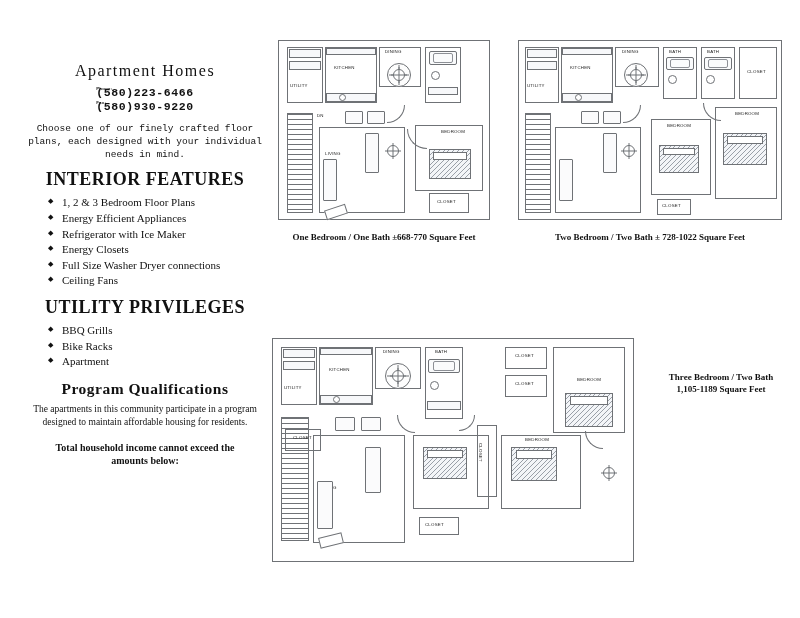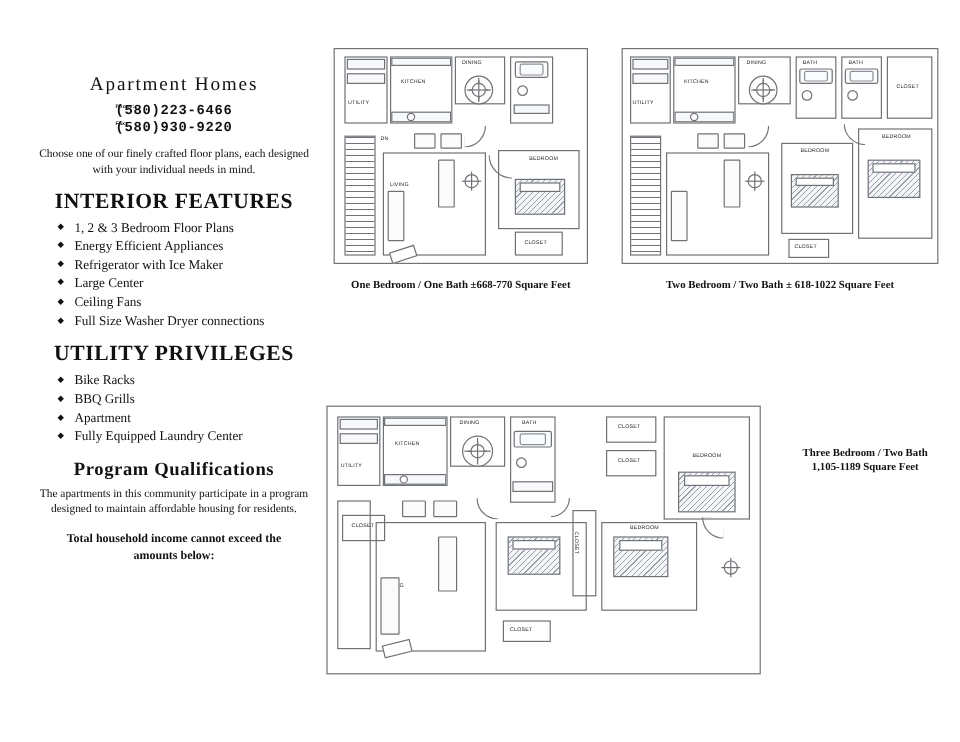--- a/index.html
+++ b/index.html
@@ -43,21 +43,21 @@
   .contact-line {
     font-family: "Liberation Mono", monospace;
     font-size: 11.5px;
     font-weight: bold;
     text-align: center;
     letter-spacing: 0.6px;
     margin: 1px 0;
   }
   .contact-line .lbl { display: inline-block; }
   .intro {
-    font-family: Liberation Serif, serif;
+    font-family: Liberation Mono, monospace;
     font-size: 9.5px;
     text-align: center;
     line-height: 1.35;
     margin: 10px 6px 6px 6px;
   }
   .section-head {
     font-family: "Liberation Serif", serif;
     font-size: 18px;
     font-weight: bold;
     text-align: center;
@@ -265,31 +265,30 @@
     <span>(580)930-9220</span>
   </div>
 
   <div class="intro">Choose one of our finely crafted floor plans, each designed with your individual needs in mind.</div>
 
   <div class="section-head">INTERIOR FEATURES</div>
   <ul class="feature-list">
     <li>1, 2 &amp; 3 Bedroom Floor Plans</li>
     <li>Energy Efficient Appliances</li>
     <li>Refrigerator with Ice Maker</li>
-    <li>Large Center</li>
+    <li>Energy Closets</li>
+    <li>Full Size Washer Dryer connections</li>
     <li>Ceiling Fans</li>
-    <li>Full Size Washer Dryer connections</li>
   </ul>
 
   <div class="section-head">UTILITY PRIVILEGES</div>
   <ul class="feature-list">
+    <li>BBQ Grills</li>
     <li>Bike Racks</li>
-    <li>BBQ Grills</li>
     <li>Apartment</li>
-    <li>Fully Equipped Laundry Center</li>
   </ul>
 
   <div class="section-head small">Program Qualifications</div>
   <div class="program-body">The apartments in this community participate in a program designed to maintain affordable housing for residents.</div>
   <div class="income-note">Total household income cannot exceed the amounts below:</div>
 </div>
 
 <div class="plan" id="plan-one">
 
   <div class="rm" style="left:8px;  top:6px;  width:36px; height:56px;"></div>
@@ -380,21 +379,21 @@
   <div class="bed" style="left:140px; top:104px; width:40px; height:28px;"></div>
   <div class="rm" style="left:138px; top:158px; width:34px; height:16px;"></div>
   <div class="lbl" style="left:143px; top:162px;">CLOSET</div>
 
   <div class="rm" style="left:196px; top:66px; width:62px; height:92px;"></div>
   <div class="lbl" style="left:216px; top:70px;">BEDROOM</div>
   <div class="bed" style="left:204px; top:92px; width:44px; height:32px;"></div>
   <div class="door" style="left:184px; top:62px; width:18px; height:18px;"></div>
   <div class="door r" style="left:104px; top:64px; width:18px; height:18px;"></div>
 </div>
-<div class="plan-caption" id="cap-two">Two Bedroom / Two Bath  ± 618-1022 Square Feet</div>
+<div class="plan-caption" id="cap-two">Two Bedroom / Two Bath  ± 728-1022 Square Feet</div>
 
 <div class="plan" id="plan-three">
   <div class="rm" style="left:8px;  top:8px;  width:36px; height:58px;"></div>
   <div class="lbl" style="left:11px; top:46px;">UTILITY</div>
   <div class="counter" style="left:10px; top:10px; width:32px; height:9px;"></div>
   <div class="counter" style="left:10px; top:22px; width:32px; height:9px;"></div>
 
   <div class="rm" style="left:46px; top:8px; width:54px; height:58px;"></div>
   <div class="lbl" style="left:56px; top:28px;">KITCHEN</div>
   <div class="counter" style="left:47px; top:9px;  width:52px; height:7px;"></div>

